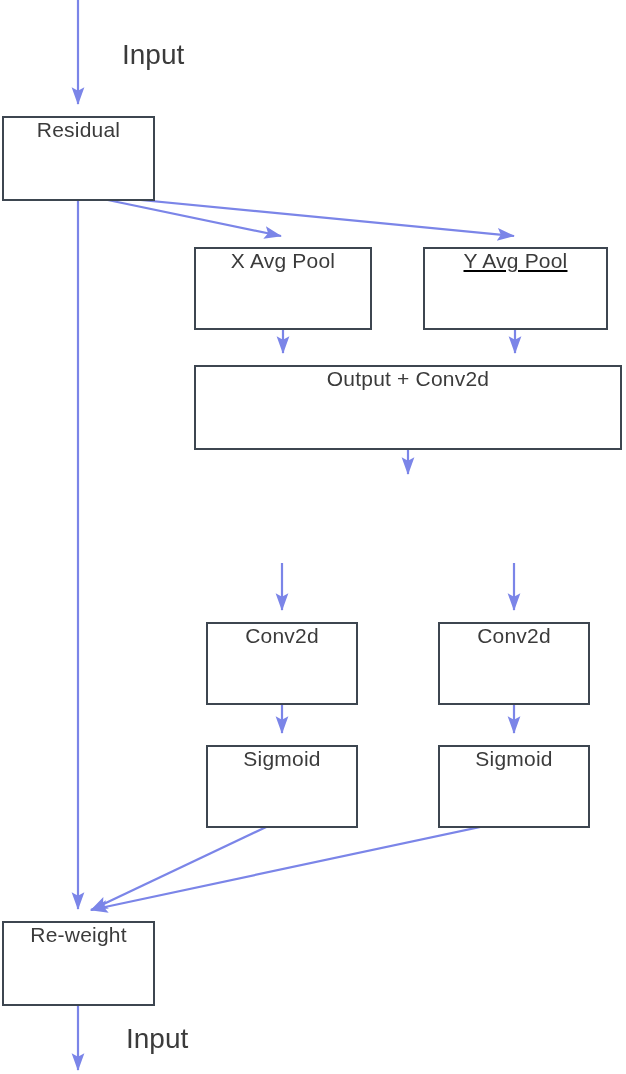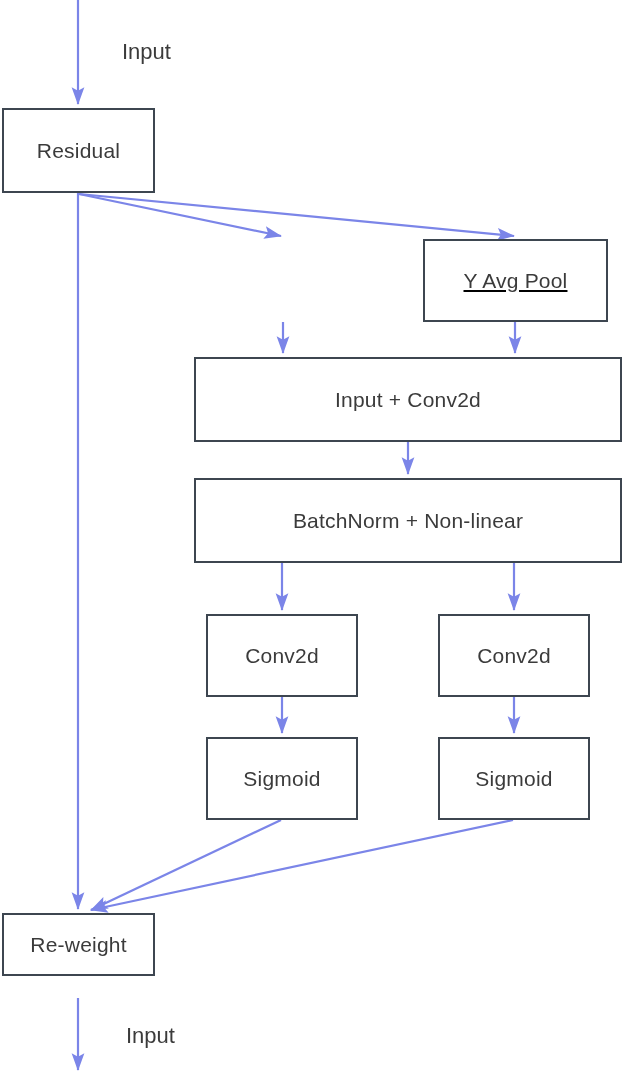--- a/index.html
+++ b/index.html
@@ -24,48 +24,48 @@
     width: 626px;
     height: 1074px;
     pointer-events: none;
   }
   .node {
     position: absolute;
     box-sizing: border-box;
     border: 2px solid #3d4650;
     background: #ffffff;
     display: flex;
-    align-items: center;
     justify-content: center;
+    margin-top: 8px;
   }
   .node-label {
     font-family: "Liberation Sans", sans-serif;
     font-size: 21px;
     color: #3b3b3b;
     letter-spacing: 0.2px;
     white-space: nowrap;
   }
   .free-label {
     position: absolute;
     font-family: "Liberation Sans", sans-serif;
-    font-size: 22px;
+    font-size: 28px;
     color: #3b3b3b;
     white-space: nowrap;
   }
   
   #node-residual   { left: 2px;   top: 108px; width: 153px; height: 85px; }
   #node-xavgpool   { left: 194px; top: 239px; width: 178px; height: 83px; }
   #node-yavgpool   { left: 423px; top: 239px; width: 185px; height: 83px; text-decoration: underline; }
   #node-concat     { left: 194px; top: 357px; width: 428px; height: 85px; }
   #node-batchnorm  { left: 194px; top: 478px; width: 428px; height: 85px; }
   #node-conv2d-l   { left: 206px; top: 614px; width: 152px; height: 83px; }
   #node-conv2d-r   { left: 438px; top: 614px; width: 152px; height: 83px; }
   #node-sigmoid-l  { left: 206px; top: 737px; width: 152px; height: 83px; }
   #node-sigmoid-r  { left: 438px; top: 737px; width: 152px; height: 83px; }
-  #node-reweight   { left: 2px;   top: 913px; width: 153px; height: 63px; }
+  #node-reweight   { left: 2px;   top: 913px; width: 153px; height: 85px; }
   
   #label-input  { left: 122px; top: 39px; }
   #label-output { left: 126px; top: 1023px; }
 </style>
 </head>
 <body>
 
 <div id="diagram-root">
 
   <svg id="edge-layer" width="626" height="1074" viewBox="0 0 626 1074">
@@ -101,32 +101,32 @@
 
     <line x1="513" y1="820" x2="91" y2="910" stroke="#7b85e8" stroke-width="2.2" marker-end="url(#arrowhead)"></line>
 
     <line x1="78" y1="998" x2="78" y2="1070" stroke="#7b85e8" stroke-width="2.2" marker-end="url(#arrowhead)"></line>
   </svg>
 
   <div class="node" id="node-residual">
     <span class="node-label">Residual</span>
   </div>
 
+  <div class="node" id="node-xavgpool">
+    <span class="node-label">X Avg Pool</span>
+  </div>
 
   <div class="node" id="node-yavgpool">
     <span class="node-label">Y Avg Pool</span>
   </div>
 
   <div class="node" id="node-concat">
-    <span class="node-label">Input + Conv2d</span>
+    <span class="node-label">Output + Conv2d</span>
   </div>
 
-  <div class="node" id="node-batchnorm">
-    <span class="node-label">BatchNorm + Non-linear</span>
-  </div>
 
   <div class="node" id="node-conv2d-l">
     <span class="node-label">Conv2d</span>
   </div>
 
   <div class="node" id="node-conv2d-r">
     <span class="node-label">Conv2d</span>
   </div>
 
   <div class="node" id="node-sigmoid-l">

